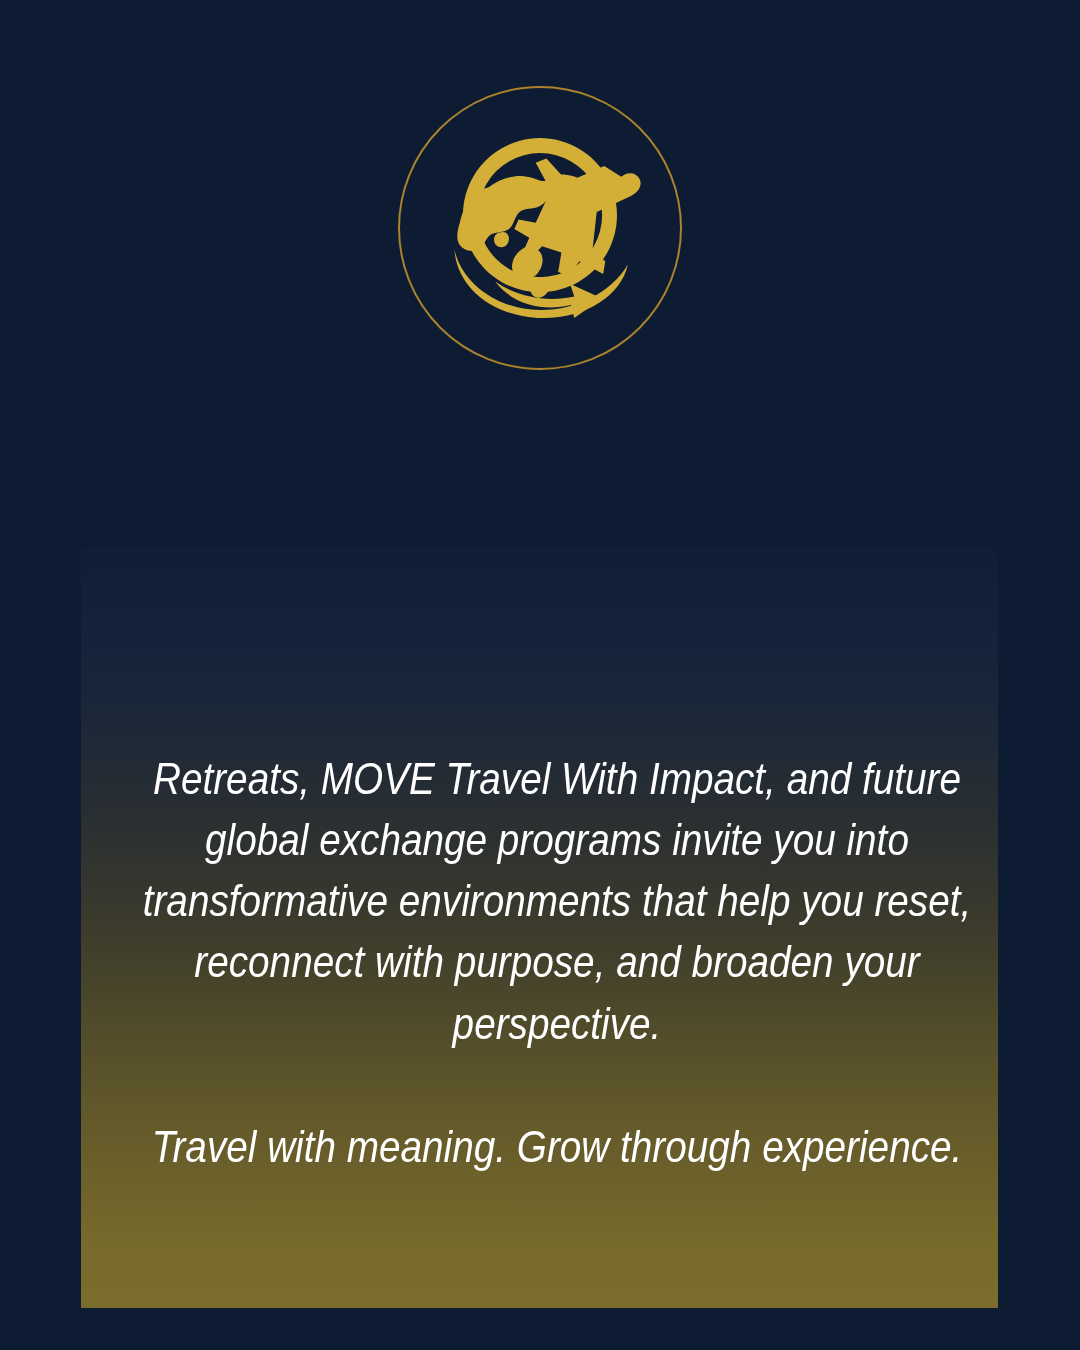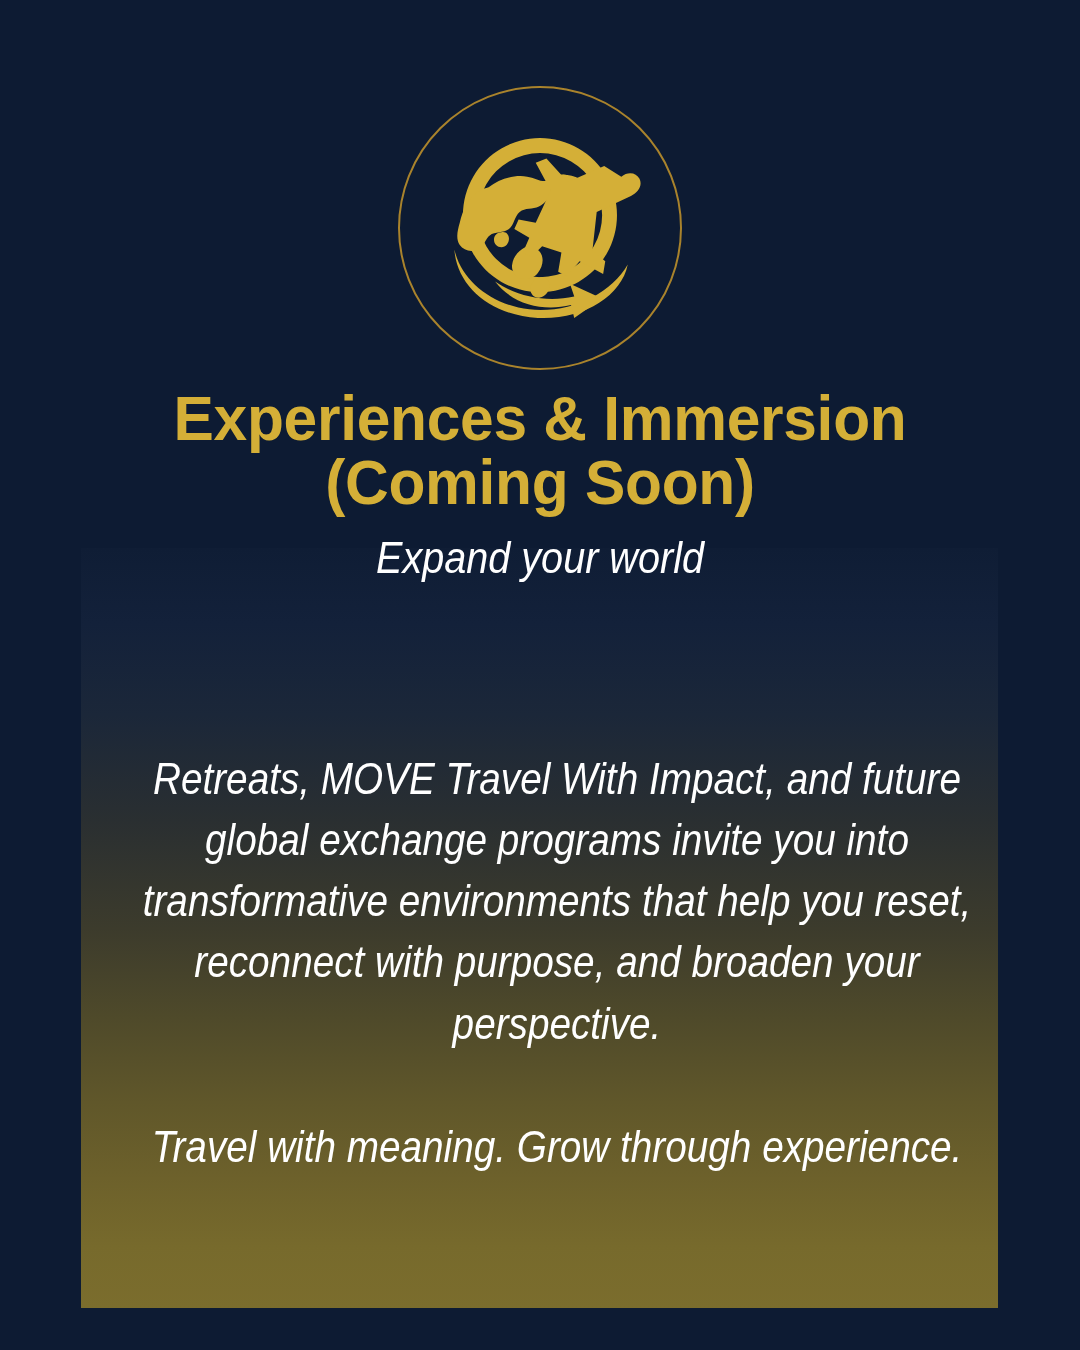--- a/index.html
+++ b/index.html
@@ -159,26 +159,19 @@
 
         <g fill="#d4af37">
           <path d="M176 52 c6 -5 14 -4 17 2 c3 6 -1 13 -8 16 l-32 15 l-4 36 l12 10 l-2 12
                    l-22 -12 l-12 14 l-8 -4 l3 -18 l-18 -6 l-10 10 l-8 -4 l6 -14 l-14 -8 l4 -9
                    l16 3 l14 -30 l-14 -26 l10 -4 l20 22 l34 -15 Z"></path>
         </g>
       </svg>
     </div>
   </div>
 
-  <div id="content">
-    <h1 class="title">
-      <span class="line">Experiences &amp; Immersion</span>
-      <span class="line">(Coming Soon)</span>
-    </h1>
-    <p class="subtitle">Expand your world</p>
-  </div>
 
   <div id="body-copy">
     <p class="para">Retreats, MOVE Travel With Impact, and future global exchange programs invite you into transformative environments that help you reset, reconnect with purpose, and broaden your perspective.</p>
     <p class="para">Travel with meaning. Grow through experience.</p>
   </div>
 
 </div>
 
 </body></html>

